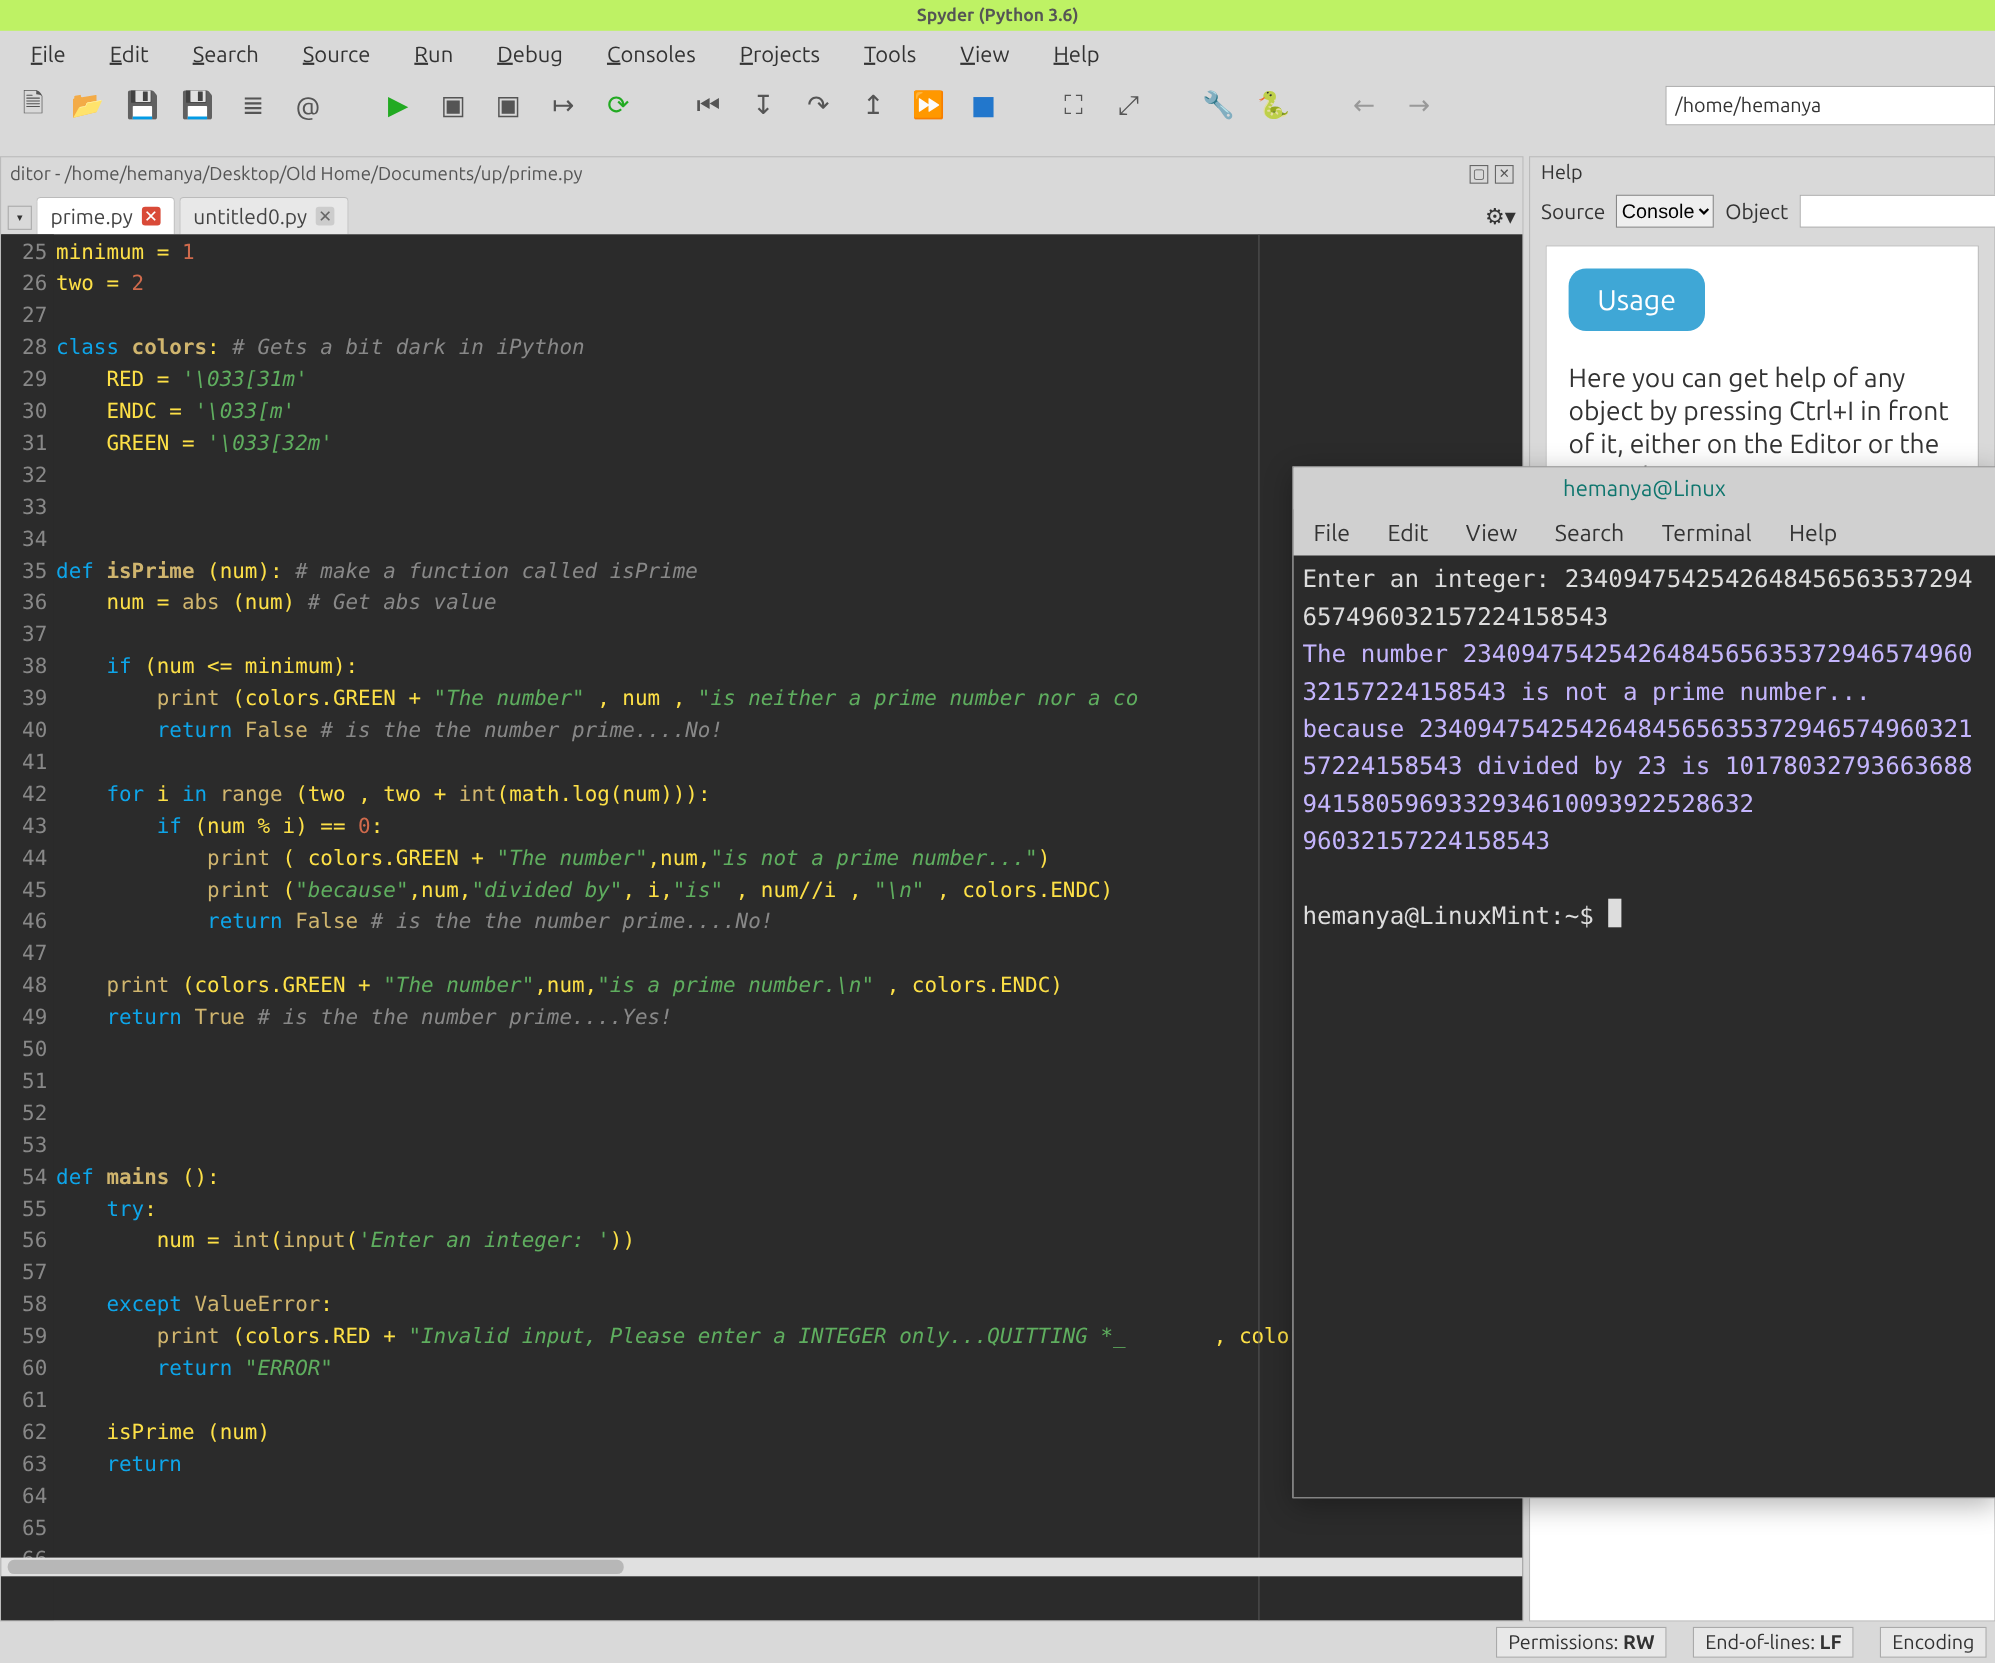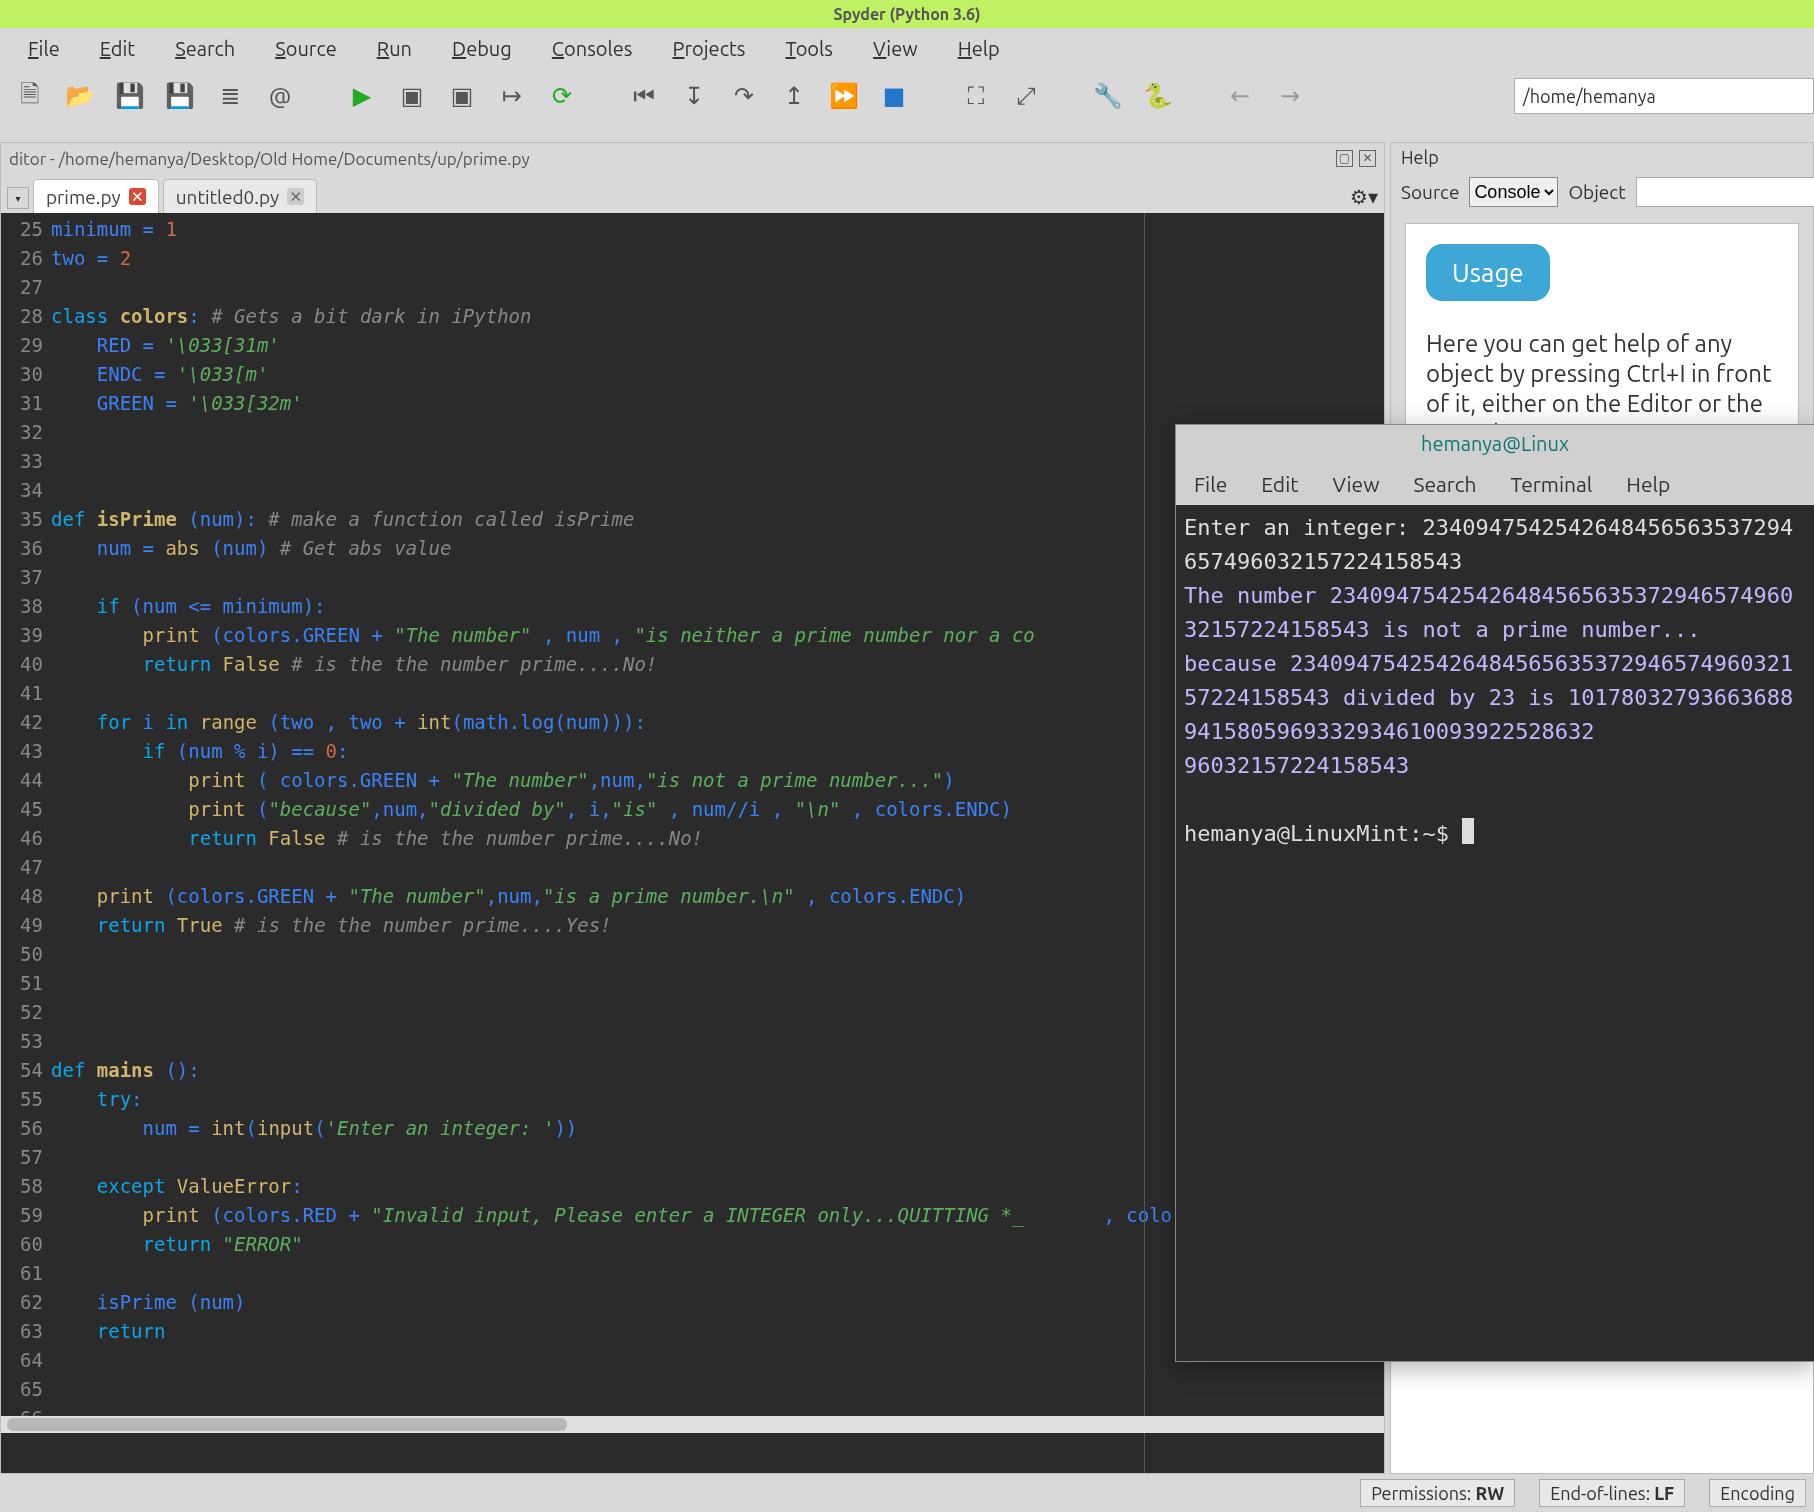--- a/index.html
+++ b/index.html
@@ -20,21 +20,21 @@
 .tabbar .dropbtn{width:22px;height:22px;margin-bottom:4px;border:1px solid #aaa;font-size:10px;display:flex;align-items:center;justify-content:center}
 .tab{height:34px;padding:0 12px;display:flex;align-items:center;gap:8px;font-size:19px;color:#444;border:1px solid #bbb;border-bottom:none;background:#e8e8e8;border-radius:4px 4px 0 0}
 .tab.active{background:#fff}
 .tab .tab-x{width:17px;height:17px;display:flex;align-items:center;justify-content:center;font-size:15px;font-weight:700}
 .tab .tab-x.red{background:#d94a38;color:#fff;border-radius:3px}
 .tab .tab-x.grey{background:#ccc;color:#666;border-radius:3px}
 .tabbar .spacer{flex:1}
 .code-area{flex:1;background:#2b2b2b;display:flex;overflow:hidden;position:relative}
 .gutter{width:48px;background:#2b2b2b;color:#888;text-align:right;font-family:"DejaVu Sans Mono",monospace;font-size:19px;line-height:29px;padding:2px 6px 0 0;flex-shrink:0}
 .code{flex:1;font-family:"DejaVu Sans Mono",monospace;font-size:19px;line-height:29px;color:#ddd;padding:2px 0 0 2px;white-space:pre;position:relative}
-.kw{color:#0ea5e9}.cm{color:#888;font-style:italic}.st{color:#5fae5f;font-style:italic}.num{color:#cf6a4c}.bi{color:#d0b56e}.id{color:#d0b56e}.nm{color:#3b82f6}.fname{color:#d0b56e;font-weight:600}
+.kw{color:#0ea5e9}.cm{color:#888;font-style:italic}.st{color:#5fae5f;font-style:italic}.num{color:#cf6a4c}.bi{color:#d0b56e}.id{color:#d0b56e}.nm{color:#fde047}.fname{color:#d0b56e;font-weight:600}
 .vline{position:absolute;top:0;bottom:0;left:1095px;width:1px;background:#555}
 .help-panel{position:absolute;top:142px;left:1390px;right:0;height:380px;border:1px solid #bbb;display:flex;flex-direction:column}
 .help-panel .hp-title{padding:4px 10px;font-size:18px}
 .help-panel .hp-row{display:flex;align-items:center;gap:10px;padding:6px 10px;font-size:19px}
 .hp-row select{height:30px;font-size:18px;border:1px solid #888}
 .hp-row input{height:30px;flex:1;border:1px solid #aaa}
 .help-body{flex:1;margin:10px 14px;border:1px solid #bbb;background:#fff;padding:20px}
 .usage-badge{display:inline-block;background:#3fa7d6;color:#fff;padding:14px 26px;font-size:26px;border-radius:16px}
 .help-text{margin-top:28px;font-size:24px;line-height:30px}
 .ipy-panel{position:absolute;top:690px;left:1390px;right:0;bottom:38px;border:1px solid #bbb;background:#fff;display:flex;flex-direction:column}

